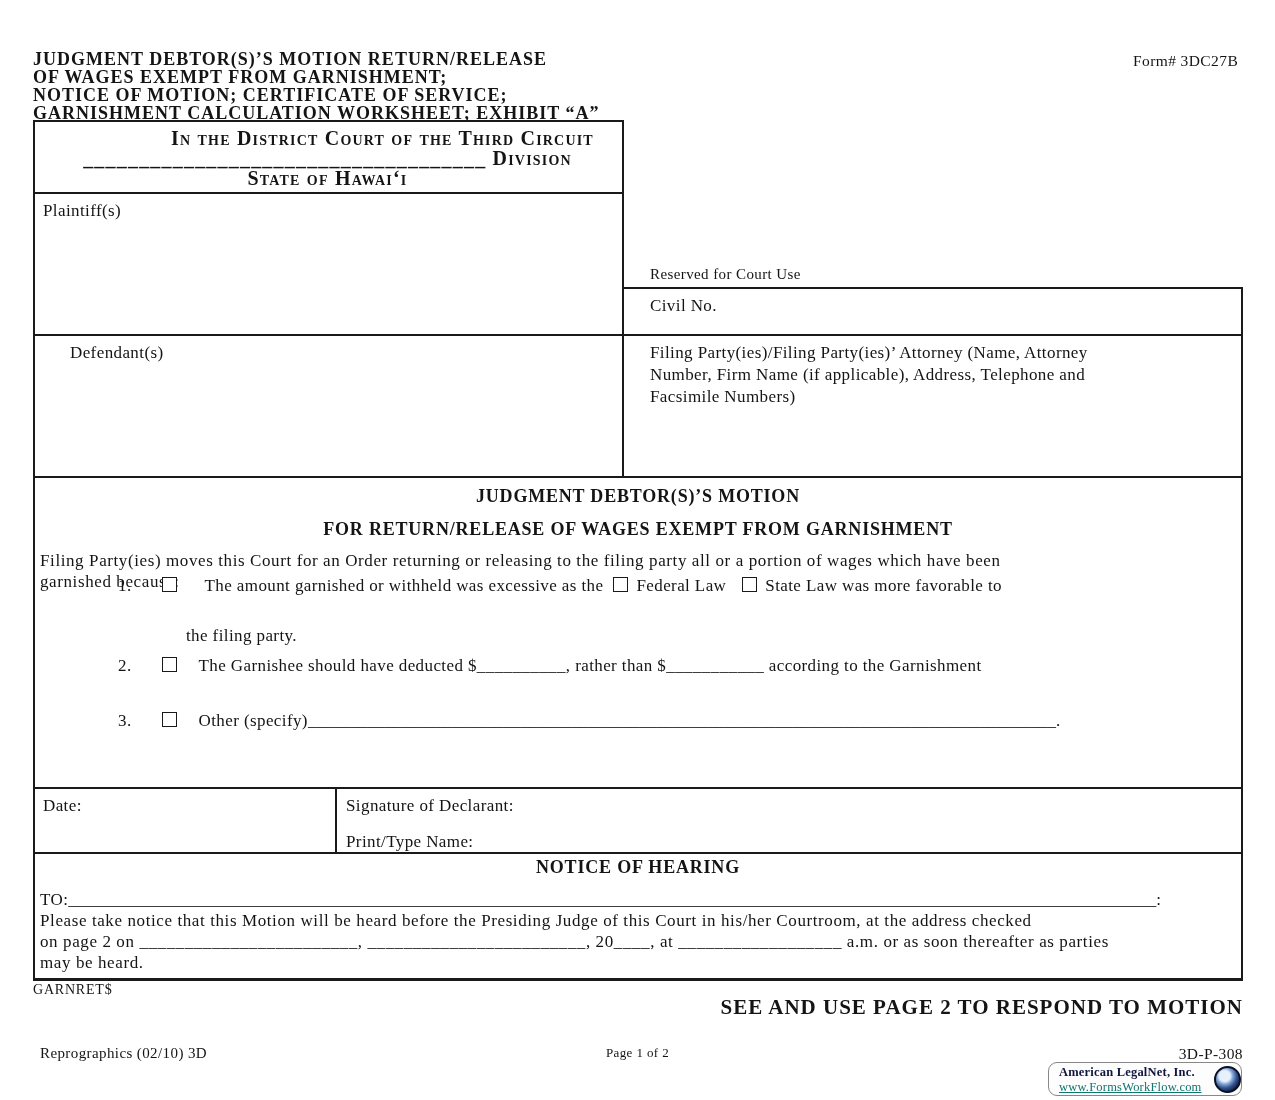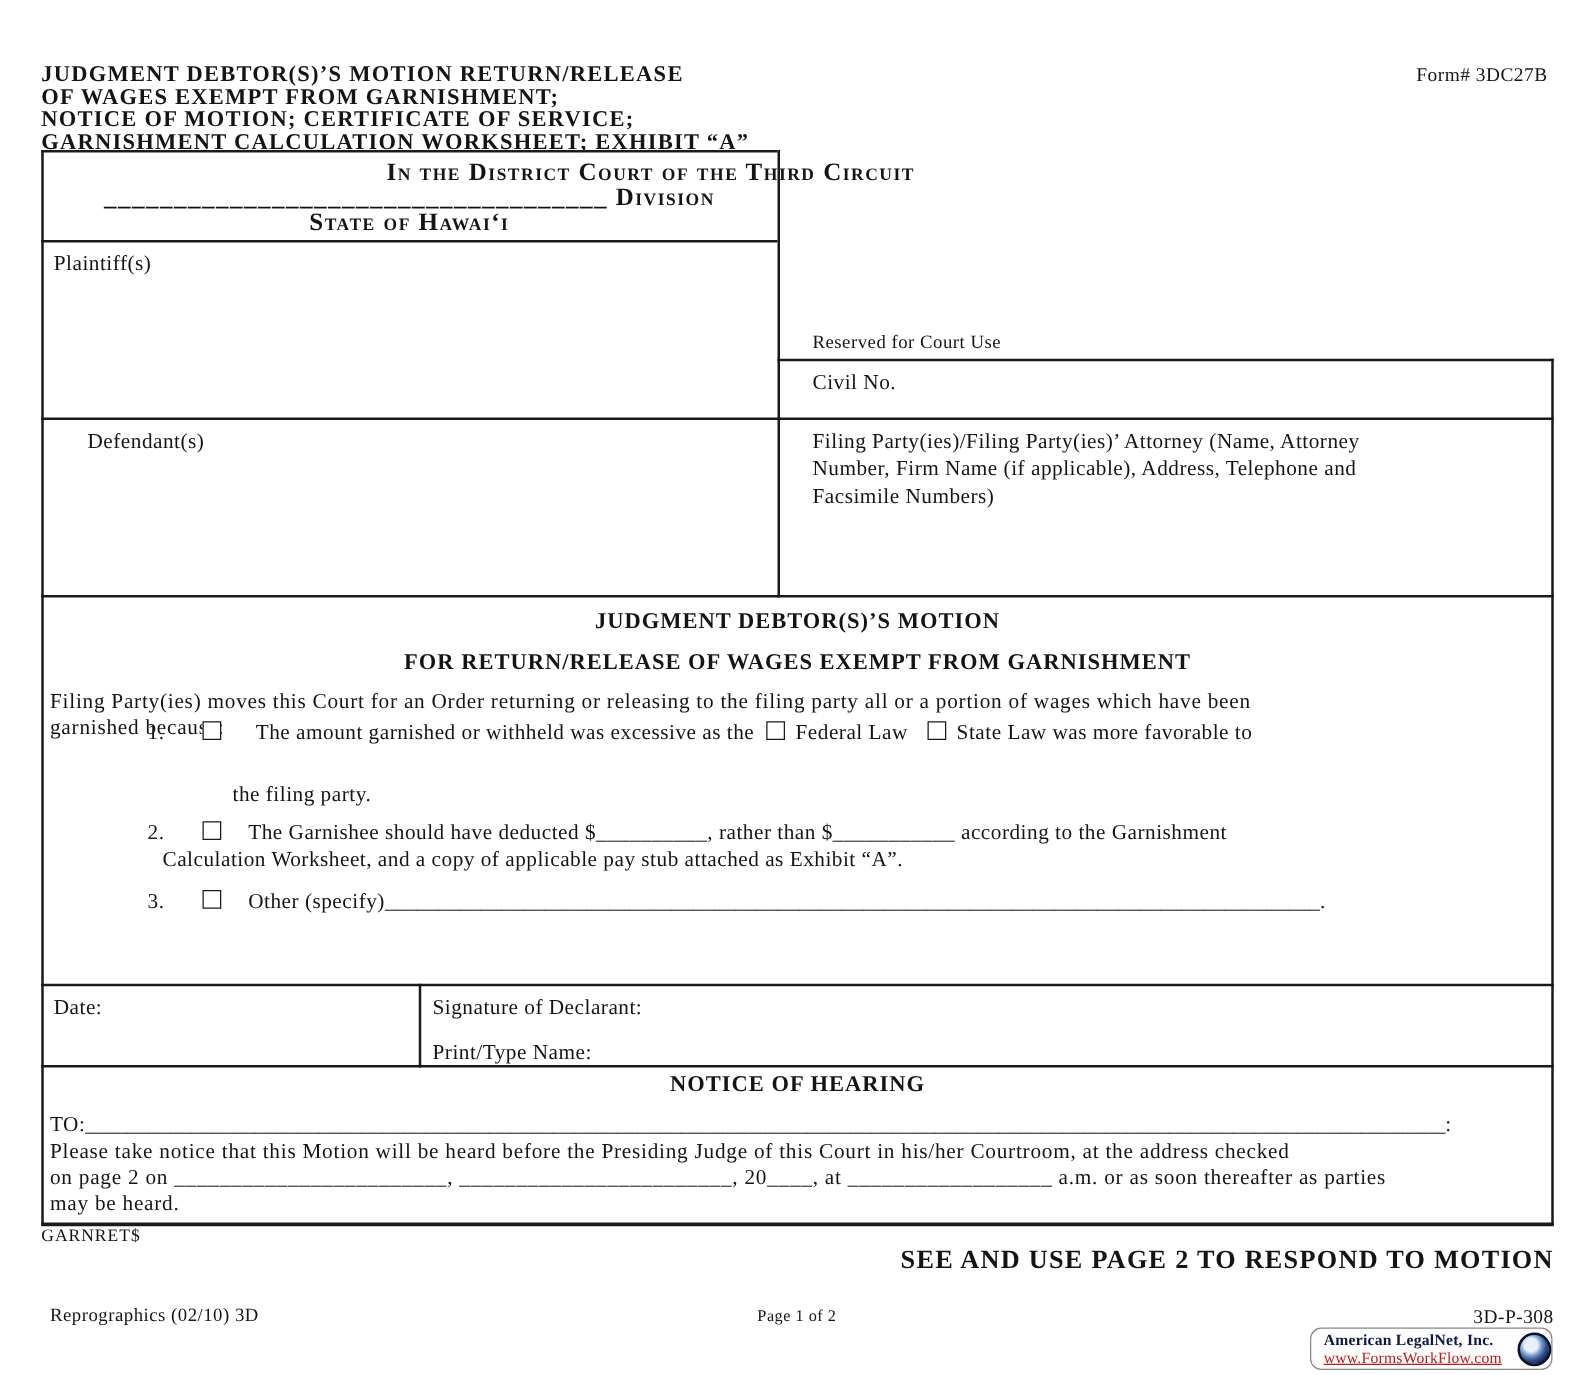--- a/index.html
+++ b/index.html
@@ -55,21 +55,21 @@
   <div class="line" style="left:33px;  top:334px; width:1210px; height:2px;"></div>
   <div class="line" style="left:33px;  top:476px; width:1210px; height:2px;"></div>
   <div class="line" style="left:33px;  top:787px; width:1210px; height:2px;"></div>
   <div class="line" style="left:33px;  top:852px; width:1210px; height:2px;"></div>
   <div class="line" style="left:33px;  top:978px; width:1210px; height:2.5px;"></div>
   <div class="line" style="left:33px;  top:120px; width:2px; height:860px;"></div>
   <div class="line" style="left:622px; top:120px; width:2px; height:358px;"></div>
   <div class="line" style="left:1241px; top:287px; width:2px; height:693px;"></div>
   <div class="line" style="left:335px; top:787px; width:2px; height:67px;"></div>
 
-  <div class="t sc center" style="left:33px; top:127px; width:699px;text-align:right;">In the District Court of the Third Circuit</div>
+  <div class="t sc center" style="left:33px; top:127px; width:699px;">In the District Court of the Third Circuit</div>
   <div class="t sc center" style="left:33px; top:147px; width:589px;">____________________________________ Division</div>
   <div class="t sc center" style="left:33px; top:167px; width:589px;">State of Hawaiʻi</div>
 
   <div class="t" style="left:43px; top:201px;">Plaintiff(s)</div>
   <div class="t" style="left:43px; top:343px;margin-left:27px;">Defendant(s)</div>
   <div class="t" style="left:650px; top:266px; font-size:15px;">Reserved for Court Use</div>
   <div class="t" style="left:650px; top:296px;">Civil No.</div>
   <div class="t" style="left:650px; top:343px;">Filing Party(ies)/Filing Party(ies)’ Attorney (Name, Attorney</div>
   <div class="t" style="left:650px; top:365px;">Number, Firm Name (if applicable), Address, Telephone and</div>
   <div class="t" style="left:650px; top:387px;">Facsimile Numbers)</div>
@@ -80,21 +80,20 @@
   <div class="t" style="left:40px; top:572px; letter-spacing:0.6px;">garnished because:</div>
 
   <div class="t" style="left:118px; top:576px;">
     <span class="itemnum">1.</span><span class="checkbox cb-lead1"></span><span>The amount garnished or withheld was excessive as the</span><span class="checkbox cb-inline"></span><span>Federal Law</span><span class="checkbox cb-inline" style="margin-left:16px;"></span><span>State Law was more favorable to</span>
   </div>
   <div class="t" style="left:186px; top:626px;">the filing party.</div>
 
   <div class="t" style="left:118px; top:656px;">
     <span class="itemnum">2.</span><span class="checkbox cb-lead2"></span><span>The Garnishee should have deducted $__________, rather than $___________  according to the Garnishment</span>
   </div>
-  <div class="t" style="left:130px; top:678px;">Calculation Worksheet, and a copy of applicable pay stub attached as Exhibit “A”.</div>
 
   <div class="t" style="left:118px; top:711px;">
     <span class="itemnum">3.</span><span class="checkbox cb-lead2"></span><span>Other (specify)</span><span class="blank-text">________________________________________________________________________________________</span><span>.</span>
   </div>
 
   <div class="t" style="left:43px; top:796px;">Date:</div>
   <div class="t" style="left:346px; top:796px;">Signature of Declarant:</div>
   <div class="t" style="left:346px; top:832px;">Print/Type Name:</div>
 
   <div class="t mtitle center" style="left:33px; top:857px; width:1210px;">NOTICE OF HEARING</div>
@@ -108,18 +107,18 @@
   <div class="t" style="left:33px; top:982px; font-size:14px; letter-spacing:0.8px;">GARNRET$</div>
   <div class="t bold" style="right:32px; top:995px; font-size:21px; letter-spacing:1px;">SEE AND USE PAGE 2 TO RESPOND TO MOTION</div>
 
   <div class="t" style="left:40px; top:1045px; font-size:15px;">Reprographics (02/10) 3D</div>
   <div class="t center" style="left:0; top:1045px; width:1275px; font-size:13px;">Page 1 of 2</div>
   <div class="t" style="right:32px; top:1045px; font-size:15.5px;">3D-P-308</div>
 
   <div class="legalnet">
     <span style="display:inline-block; line-height:14px;">
       <span class="company" id="ln-company" style="color: rgb(16, 21, 63);">American LegalNet, Inc.</span><br>
-      <span class="url" id="ln-url" style="color: #b91c1c;">www.FormsWorkFlow.com</span>
+      <span class="url" id="ln-url" style="color: #0f766e;">www.FormsWorkFlow.com</span>
     </span>
     <span class="globe"></span>
   </div>
 
 </div>
 
 </body></html>

